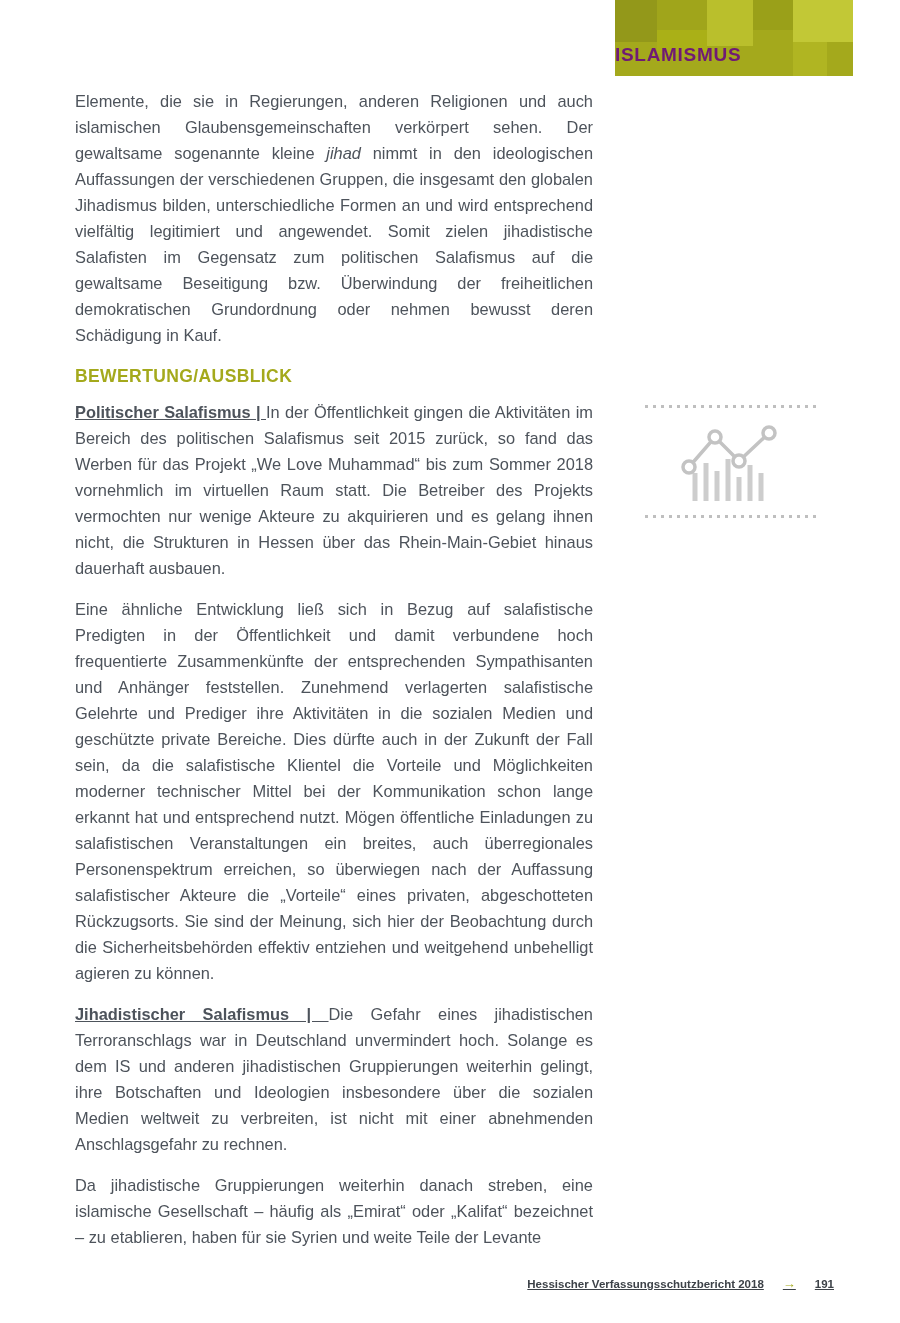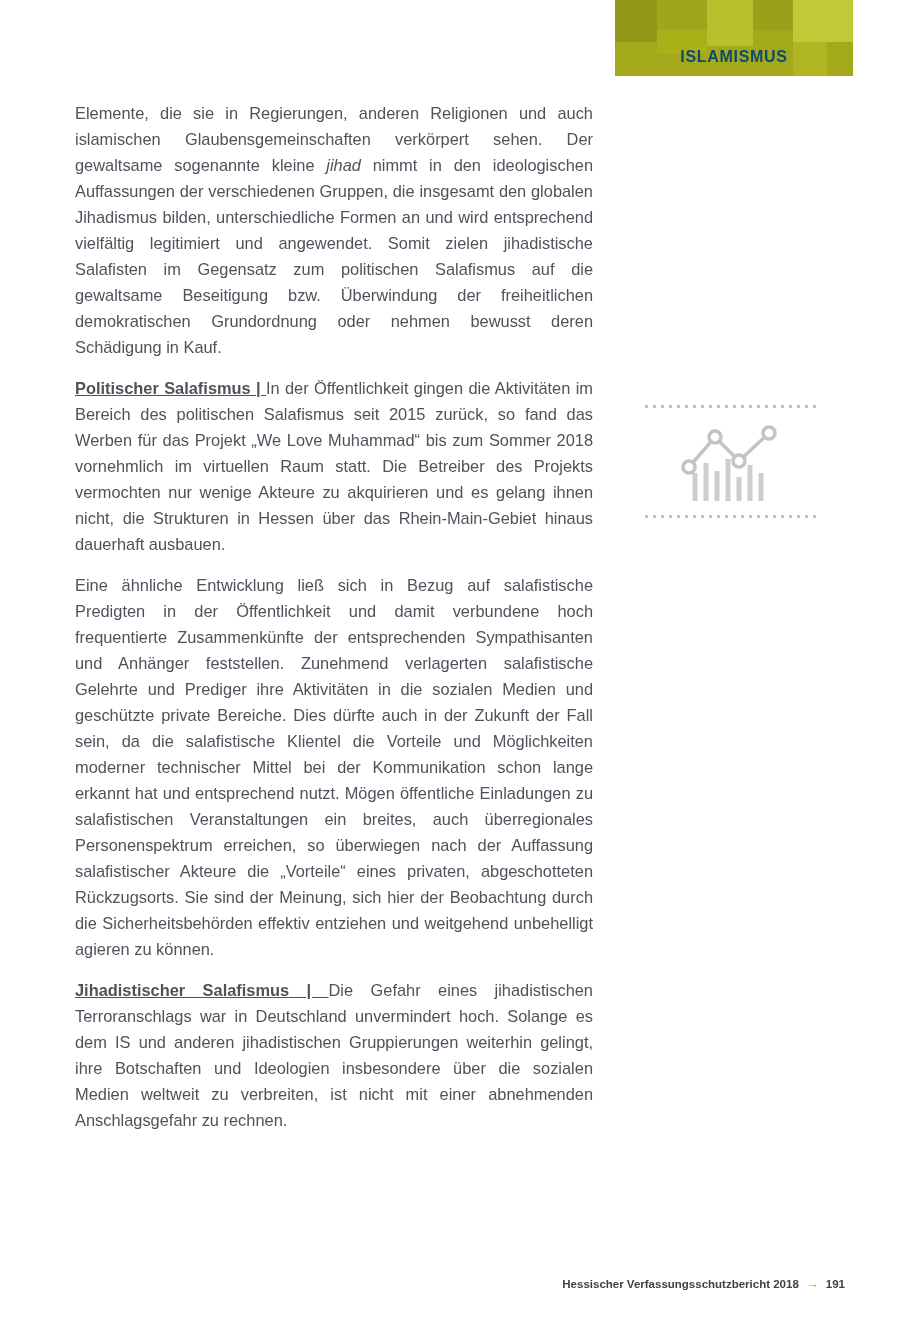--- a/index.html
+++ b/index.html
@@ -20,27 +20,27 @@
   }
 
   
   .header-badge{
     position:absolute;left:615px;top:0;width:238px;height:76px;
     background:var(--accent-olive);
   }
   .tile{position:absolute;}
   .header-label{
     position:absolute;left:0;right:0;bottom:10px;
-    text-align:center;color:#0c4a6e;font-weight:bold;
-    font-size:16px;letter-spacing:0.7px;
+    text-align:left;color:#701a75;font-weight:bold;
+    font-size:19px;letter-spacing:0.7px;
   }
 
   
   .content{
-    position:absolute;left:75px;top:100px;width:518px;
+    position:absolute;left:75px;top:88px;width:518px;
     color:var(--body-text);
     font-size:16.4px;line-height:26px;
     text-align:justify;
     hyphens:auto;
   }
   .body-paragraph{margin:0 0 15px 0;}
   .seg-bold{font-weight:bold;text-decoration:underline;}
   .seg-italic{font-style:italic;}
   .section-heading{
     color:var(--accent-olive);
@@ -51,24 +51,25 @@
   
   .margin-art{position:absolute;left:645px;top:405px;width:176px;}
   .dotted-line{
     height:3px;
     background-image:repeating-linear-gradient(90deg,#bfbfbf 0 3px,transparent 3px 8px);
   }
   .chart-icon-wrap{display:flex;justify-content:center;padding:13px 0 12px 0;}
 
   
   .footer{
-    position:absolute;right:55px;top:1276px;
-    display:flex;align-items:baseline;gap:7px;
+    position:absolute;right:66px;top:1276px;
+    display:flex;align-items:baseline;gap:19px;
     font-size:11.5px;font-weight:bold;color:var(--footer-text);
     white-space:nowrap;
+    text-decoration:underline;
   }
   .footer-arrow{color:var(--accent-olive);font-size:13px;font-weight:bold;}
 </style>
 </head>
 <body>
 
 <div class="page">
 
   <div class="header-badge">
     <div class="tile" style="left:0;top:0;width:42px;height:42px;background:var(--accent-olive-dark);"></div>
@@ -78,24 +79,26 @@
     <div class="tile" style="left:178px;top:0;width:60px;height:42px;background:#c2c836;"></div>
     <div class="tile" style="left:42px;top:30px;width:50px;height:24px;background:#aab017;"></div>
     <div class="tile" style="left:178px;top:42px;width:34px;height:34px;background:#b0b522;"></div>
     <span class="header-label">ISLAMISMUS</span>
   </div>
 
   <div class="content">
     <div>
         <p class="body-paragraph"><span>Elemente, die sie in Regierungen, anderen Religionen und auch islamischen Glaubensgemeinschaften verkörpert sehen. Der gewaltsame sogenannte kleine </span><span class="seg-italic">jihad</span><span> nimmt in den ideologischen Auffassungen der verschiedenen Gruppen, die insgesamt den globalen Jihadismus bilden, unterschiedliche Formen an und wird entsprechend vielfältig legitimiert und angewendet. Somit zielen jihadistische Salafisten im Gegensatz zum politischen Salafismus auf die gewaltsame Beseitigung bzw. Überwindung der freiheitlichen demokratischen Grundordnung oder nehmen bewusst deren Schädigung in Kauf.</span></p>
       </div>
+    <h2 class="section-heading">BEWERTUNG/AUSBLICK</h2>
     <div>
         <p class="body-paragraph"><span class="seg-bold">Politischer Salafismus | </span><span>In der Öffentlichkeit gingen die Aktivitäten im Bereich des politischen Salafismus seit 2015 zurück, so fand das Werben für das Projekt „We Love Muhammad“ bis zum Sommer 2018 vornehmlich im virtuellen Raum statt. Die Betreiber des Projekts vermochten nur wenige Akteure zu akquirieren und es gelang ihnen nicht, die Strukturen in Hessen über das Rhein-Main-Gebiet hinaus dauerhaft ausbauen.</span></p>
         <p class="body-paragraph"><span>Eine ähnliche Entwicklung ließ sich in Bezug auf salafistische Predigten in der Öffentlichkeit und damit verbundene hoch frequentierte Zusammenkünfte der entsprechenden Sympathisanten und Anhänger feststellen. Zunehmend verlagerten salafistische Gelehrte und Prediger ihre Aktivitäten in die sozialen Medien und geschützte private Bereiche. Dies dürfte auch in der Zukunft der Fall sein, da die salafistische Klientel die Vorteile und Möglichkeiten moderner technischer Mittel bei der Kommunikation schon lange erkannt hat und entsprechend nutzt. Mögen öffentliche Einladungen zu salafistischen Veranstaltungen ein breites, auch überregionales Personenspektrum erreichen, so überwiegen nach der Auffassung salafistischer Akteure die „Vorteile“ eines privaten, abgeschotteten Rückzugsorts. Sie sind der Meinung, sich hier der Beobachtung durch die Sicherheitsbehörden effektiv entziehen und weitgehend unbehelligt agieren zu können.</span></p>
         <p class="body-paragraph"><span class="seg-bold">Jihadistischer Salafismus | </span><span>Die Gefahr eines jihadistischen Terroranschlags war in Deutschland unvermindert hoch. Solange es dem IS und anderen jihadistischen Gruppierungen weiterhin gelingt, ihre Botschaften und Ideologien insbesondere über die sozialen Medien weltweit zu verbreiten, ist nicht mit einer abnehmenden Anschlagsgefahr zu rechnen.</span></p>
+        <p class="body-paragraph"><span>Da jihadistische Gruppierungen weiterhin danach streben, eine islamische Gesellschaft – häufig als „Emirat“ oder „Kalifat“ bezeichnet – zu etablieren, haben für sie Syrien und weite Teile der Levante</span></p>
       </div>
   </div>
 
   <div class="margin-art">
     <div class="dotted-line"></div>
     <div class="chart-icon-wrap">
       <svg width="104" height="82" viewBox="0 0 104 82" aria-hidden="true">
         <g stroke="#cdcdcd" stroke-width="5">
           <line x1="14" y1="80" x2="14" y2="52"></line>
           <line x1="25" y1="80" x2="25" y2="42"></line>

